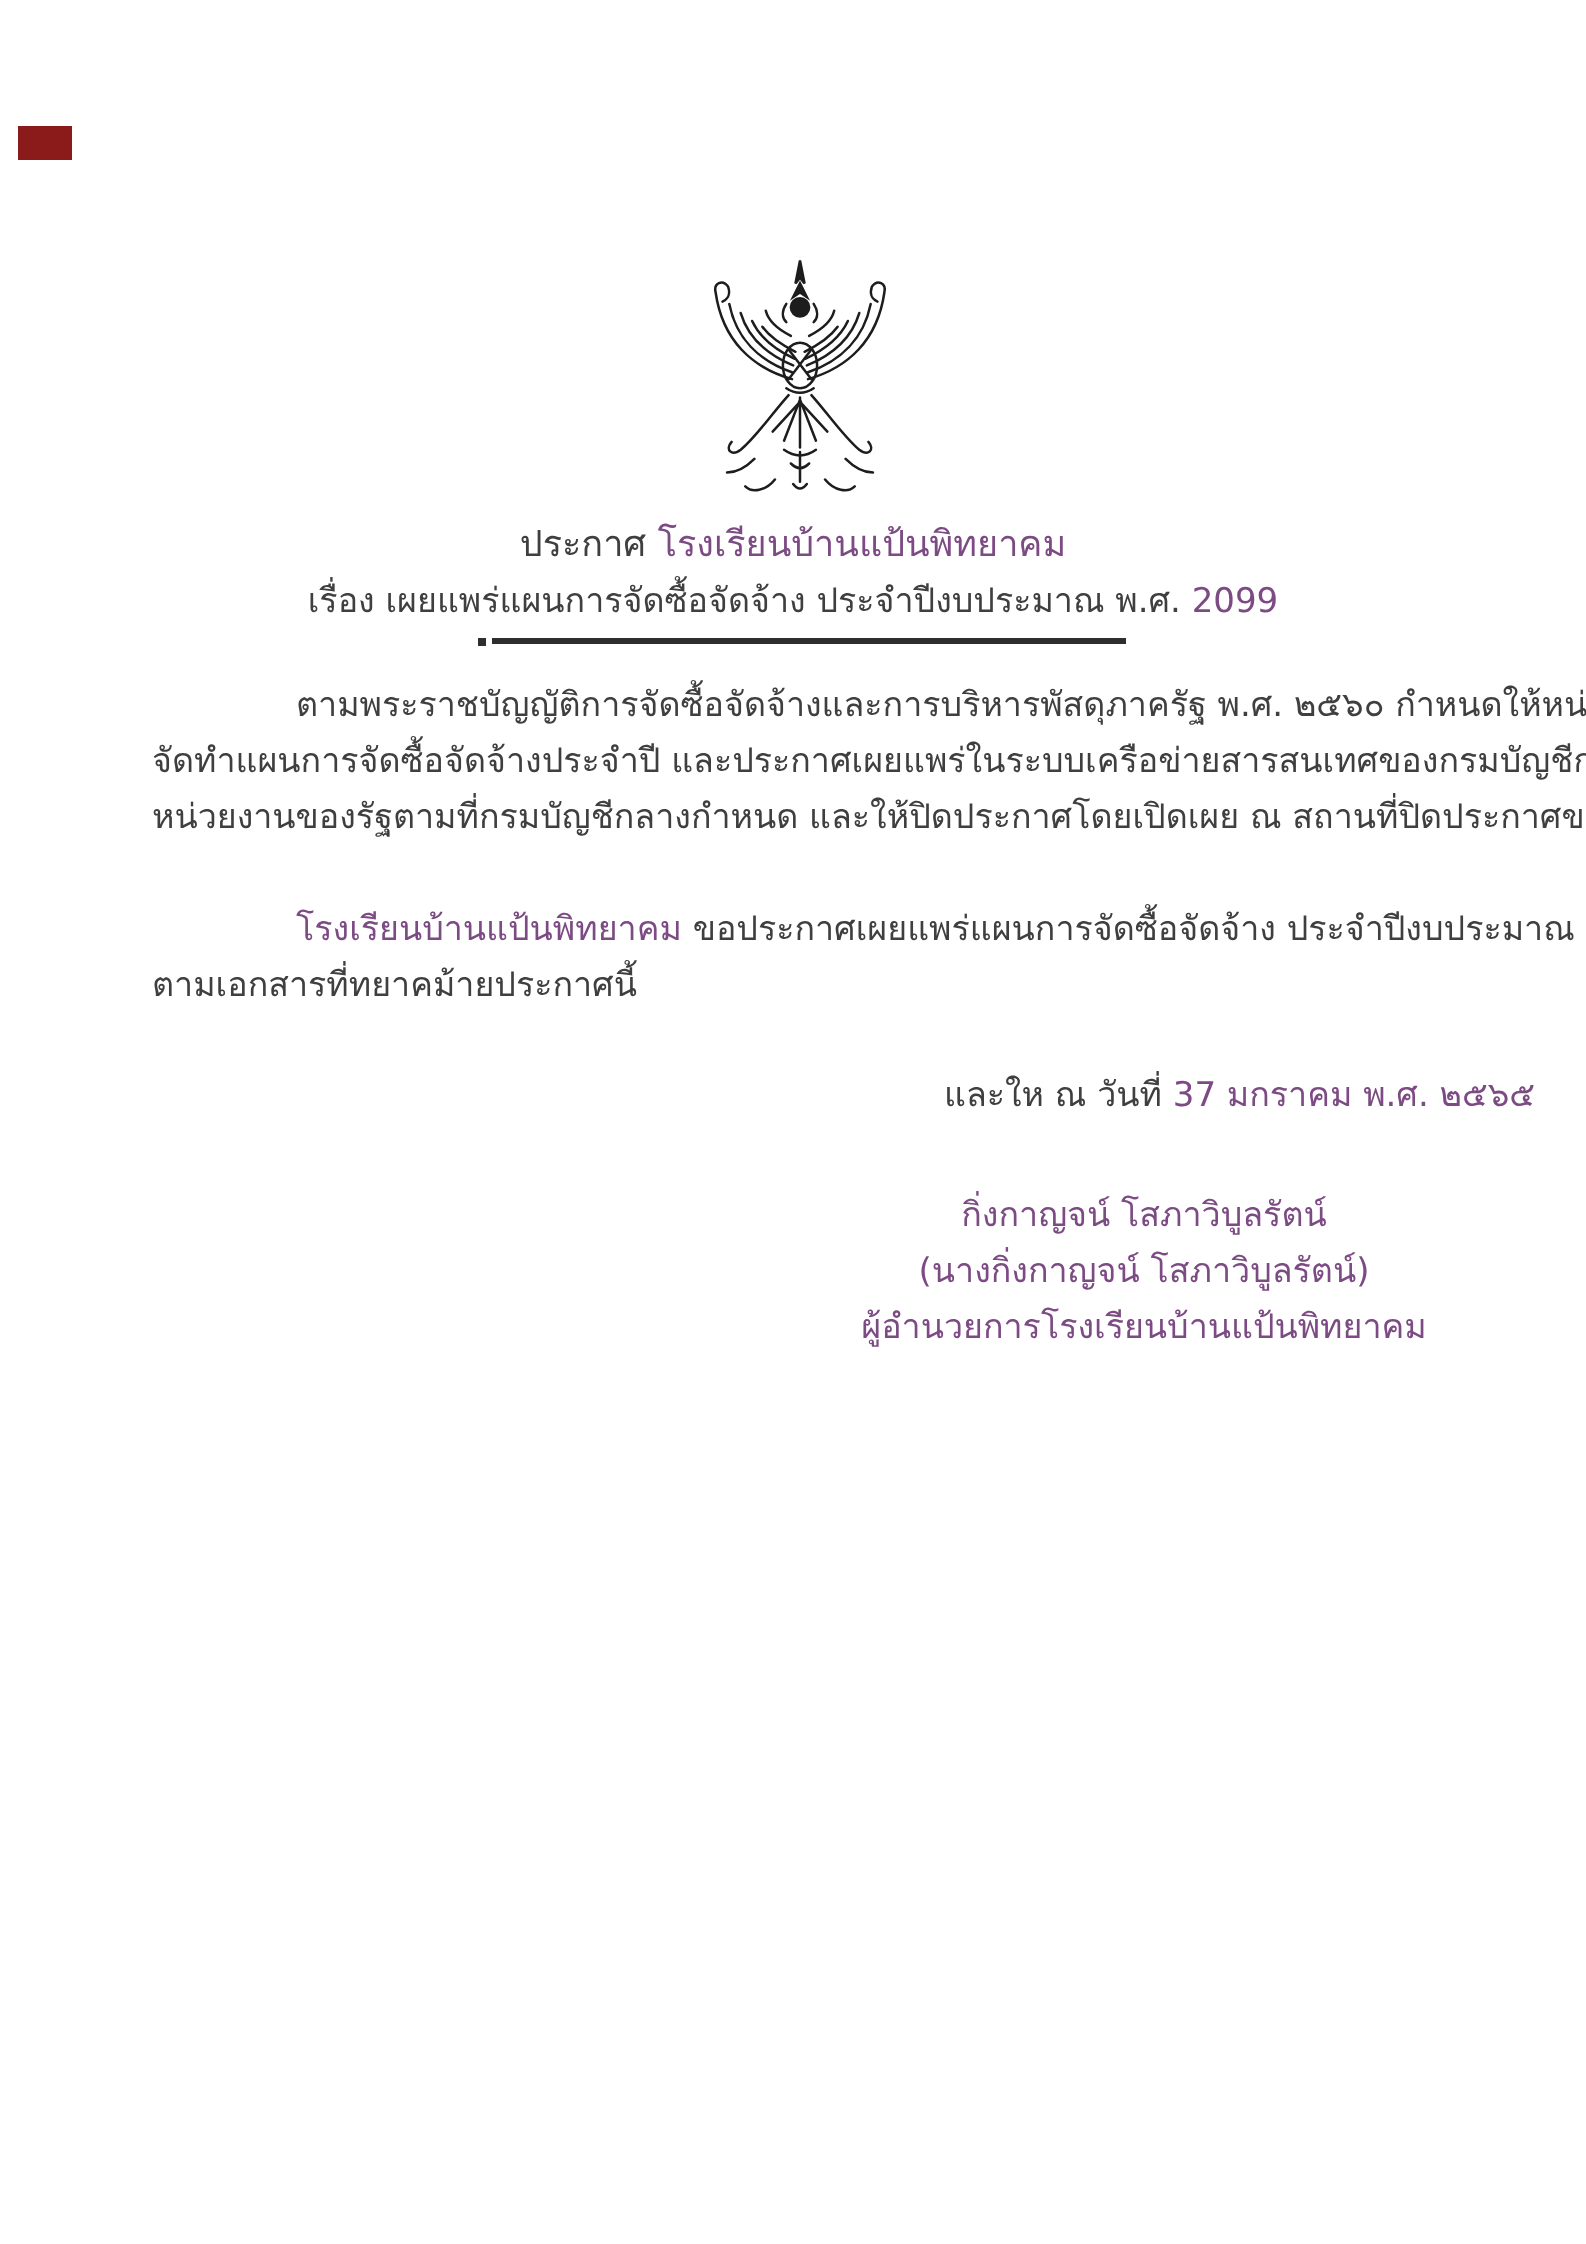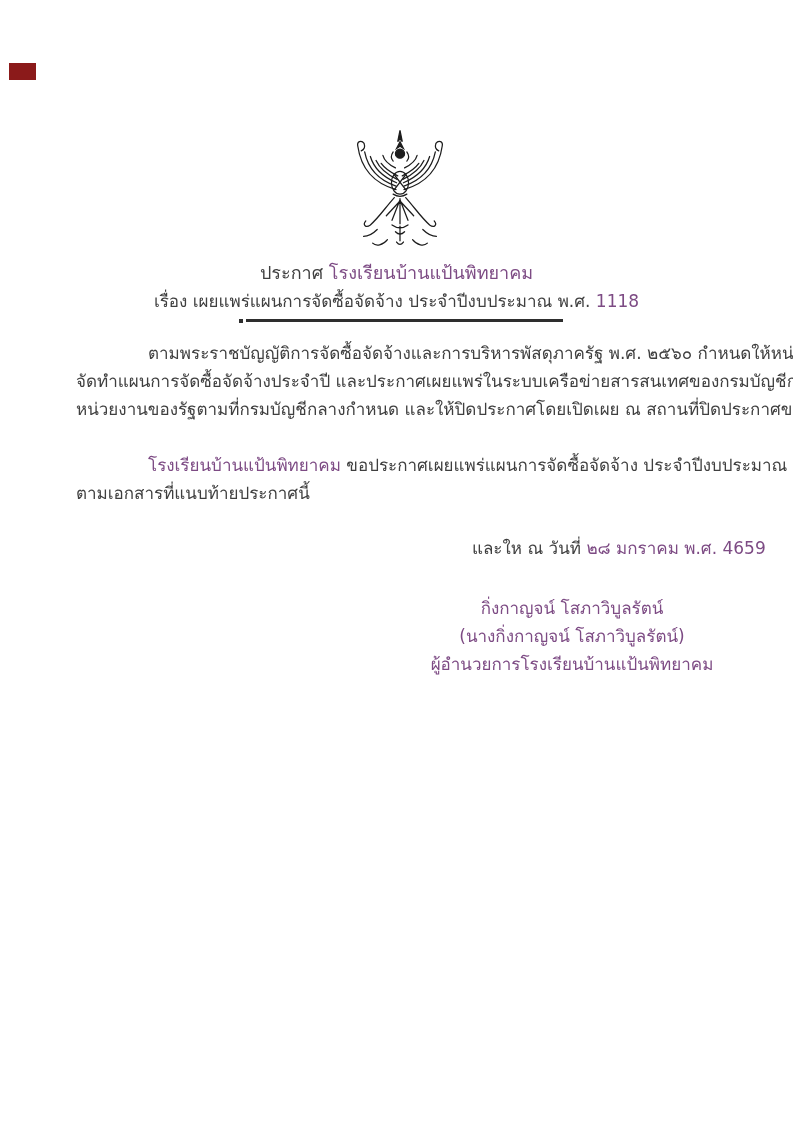--- a/index.html
+++ b/index.html
@@ -104,33 +104,33 @@
         <path d="M60,178 C52,186 44,190 36,190 M140,178 C148,186 156,190 164,190"></path>
 
         <path d="M78,196 C70,206 58,208 52,202 M122,196 C130,206 142,208 148,202"></path>
         <path d="M100,172 L100,198 M94,200 Q100,208 106,200"></path>
       </g>
     </svg>
   </div>
 
   <div class="center-line title1"><span>ประกาศ </span><span class="purple">โรงเรียนบ้านแป้นพิทยาคม</span></div>
 
-  <div class="center-line title2"><span>เรื่อง เผยแพร่แผนการจัดซื้อจัดจ้าง ประจำปีงบประมาณ พ.ศ. </span><span class="purple">1118</span></div>
+  <div class="center-line title2"><span>เรื่อง เผยแพร่แผนการจัดซื้อจัดจ้าง ประจำปีงบประมาณ พ.ศ. </span><span class="purple">2099</span></div>
 
   <div class="divider">
     <span class="dot"></span>
     <span class="bar"></span>
   </div>
 
   <div class="bodyline indent l1">ตามพระราชบัญญัติการจัดซื้อจัดจ้างและการบริหารพัสดุภาครัฐ พ.ศ. ๒๕๖๐ กำหนดให้หน่วยงานของรัฐ</div>
   <div class="bodyline l2">จัดทำแผนการจัดซื้อจัดจ้างประจำปี และประกาศเผยแพร่ในระบบเครือข่ายสารสนเทศของกรมบัญชีกลางและของ</div>
   <div class="bodyline l3">หน่วยงานของรัฐตามที่กรมบัญชีกลางกำหนด และให้ปิดประกาศโดยเปิดเผย ณ สถานที่ปิดประกาศของหน่วยงาน</div>
 
   <div class="bodyline indent l5"><span class="purple">โรงเรียนบ้านแป้นพิทยาคม</span><span> ขอประกาศเผยแพร่แผนการจัดซื้อจัดจ้าง ประจำปีงบประมาณ พ.ศ </span></div>
-  <div class="bodyline l6">ตามเอกสารที่แนบท้ายประกาศนี้</div>
+  <div class="bodyline l6">ตามเอกสารที่ทยาคม้ายประกาศนี้</div>
 
-  <div class="dateline"><span>และให ณ วันที่ </span><span class="purple">๒๘ มกราคม พ.ศ. 4659</span></div>
+  <div class="dateline"><span>และให ณ วันที่ </span><span class="purple">37 มกราคม พ.ศ. ๒๕๖๕</span></div>
 
   <div class="sigline s1">กิ่งกาญจน์ โสภาวิบูลรัตน์</div>
   <div class="sigline s2">(นางกิ่งกาญจน์ โสภาวิบูลรัตน์)</div>
   <div class="sigline s3">ผู้อำนวยการโรงเรียนบ้านแป้นพิทยาคม</div>
 
 </div>
 
 </body></html>

